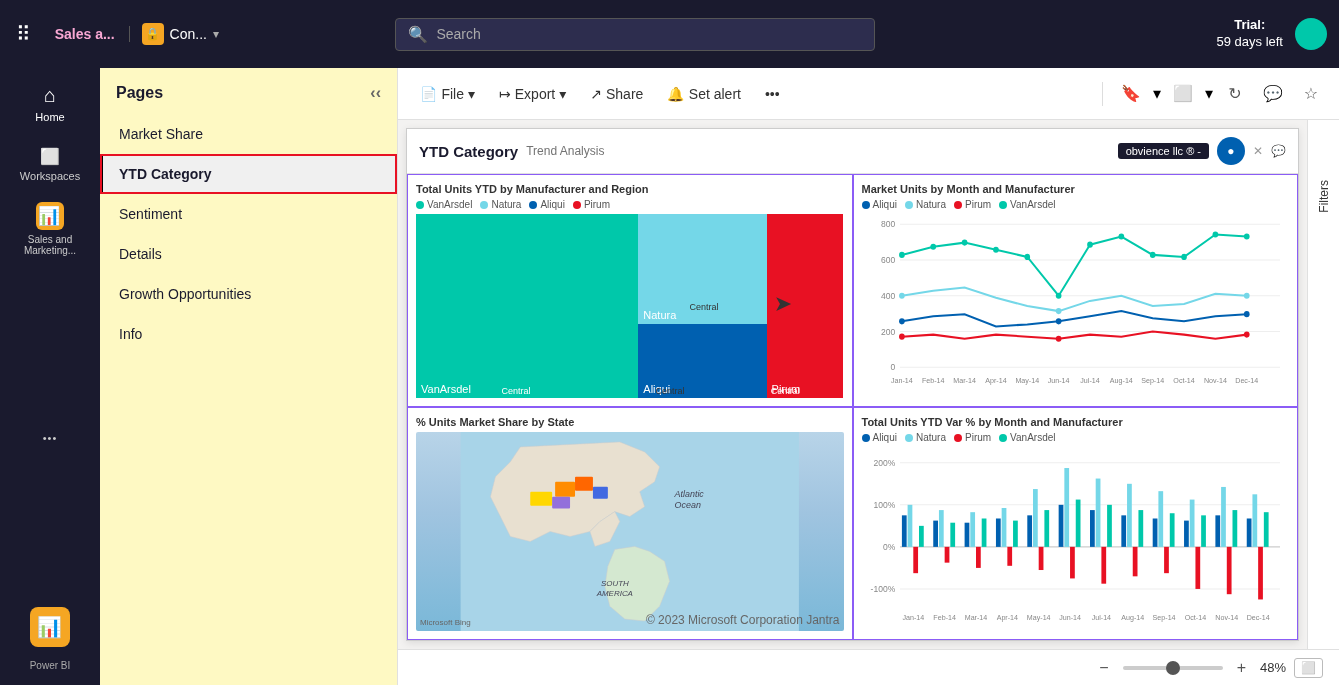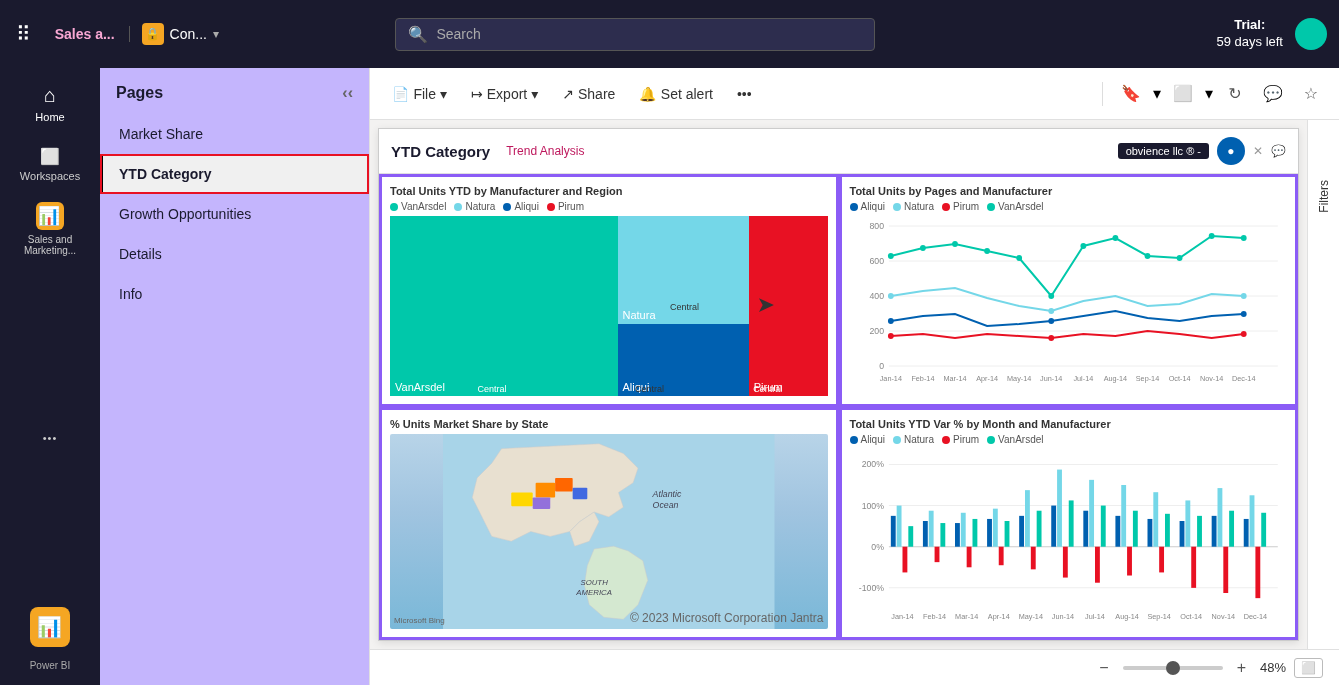--- a/index.html
+++ b/index.html
@@ -130,22 +130,22 @@
       border-radius: 8px;
       display: flex;
       align-items: center;
       justify-content: center;
       font-size: 20px;
       margin-bottom: 8px;
     }
 
     
     .pages-panel {
-      width: 270px;
-      background: #c4b5fd;
+      width: 298px;
+      background: #fef9c3;
       border-right: 1px solid #e0e0e0;
       display: flex;
       flex-direction: column;
       flex-shrink: 0;
     }
     .pages-header {
       display: flex;
       justify-content: space-between;
       align-items: center;
       padding: 16px 16px 12px 16px;
@@ -253,22 +253,22 @@
       padding: 8px 12px;
       border-bottom: 1px solid #e0e0e0;
     }
     .report-page-title {
       font-size: 15px;
       font-weight: 600;
       color: #1a1a2e;
     }
     .trend-analysis-badge {
       font-size: 12px;
-      color: #be185d;
-      margin-left: 16px;
+      color: #737373;
+      margin-left: 8px;
     }
     .report-page-header-right {
       display: flex;
       align-items: center;
       gap: 8px;
       font-size: 12px;
       color: #666;
     }
     .obvience-badge {
       background: #1a1a2e;
@@ -279,21 +279,21 @@
     }
     .report-body {
       flex: 1;
       display: grid;
       grid-template-columns: 1fr 1fr;
       grid-template-rows: 1fr 1fr;
       gap: 0;
       overflow: hidden;
     }
     .chart-panel {
-      border: 3px solid #8b5cf6;
+      border: 1px solid #8b5cf6;
       padding: 8px;
       display: flex;
       flex-direction: column;
       overflow: hidden;
     }
     .chart-title {
       font-size: 11px;
       font-weight: 600;
       color: #333;
       margin-bottom: 4px;
@@ -476,24 +476,27 @@
       <span>Pages</span>
       <span class="pages-collapse-btn">‹‹</span>
     </div>
     <div class="page-item">
       <span>Market Share</span>
     </div>
     <div class="page-item active">
       <span>YTD Category</span>
     </div>
     <div class="page-item">
-      <span>Growth Opportunities</span>
+      <span>Sentiment</span>
     </div>
     <div class="page-item">
       <span>Details</span>
+    </div>
+    <div class="page-item">
+      <span>Growth Opportunities</span>
     </div>
     <div class="page-item">
       <span>Info</span>
     </div>
   </div>
 
   <div class="report-area">
 
     <div class="toolbar">
       <button class="toolbar-btn">
@@ -589,21 +592,21 @@
 
               <div style="position:absolute;bottom:2px;left:20%;font-size:9px;color:white;">Central</div>
               <div style="position:absolute;bottom:2px;left:56%;font-size:9px;color:#333;">Central</div>
               <div style="position:absolute;bottom:2px;left:83%;font-size:9px;color:white;">Central</div>
 
               <div style="position:absolute;right:12%;top:42%;font-size:22px;color:#333;">➤</div>
             </div>
           </div>
 
           <div class="chart-panel">
-            <div class="chart-title">Total Units by Pages and Manufacturer</div>
+            <div class="chart-title">Market Units by Month and Manufacturer</div>
             <div class="chart-legend">
               <div class="legend-item">
                 <div class="legend-dot" style="background:#0060b0;"></div>
                 <span>Aliqui</span>
               </div>
               <div class="legend-item">
                 <div class="legend-dot" style="background:#74d7e8;"></div>
                 <span>Natura</span>
               </div>
               <div class="legend-item">

